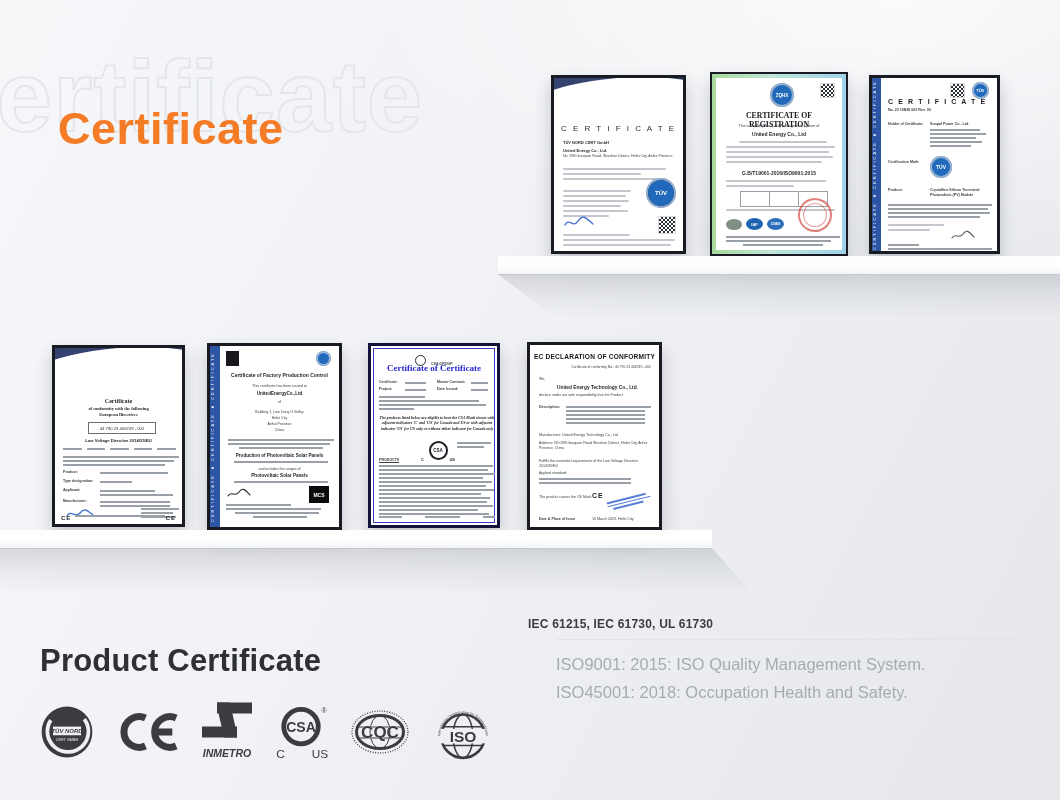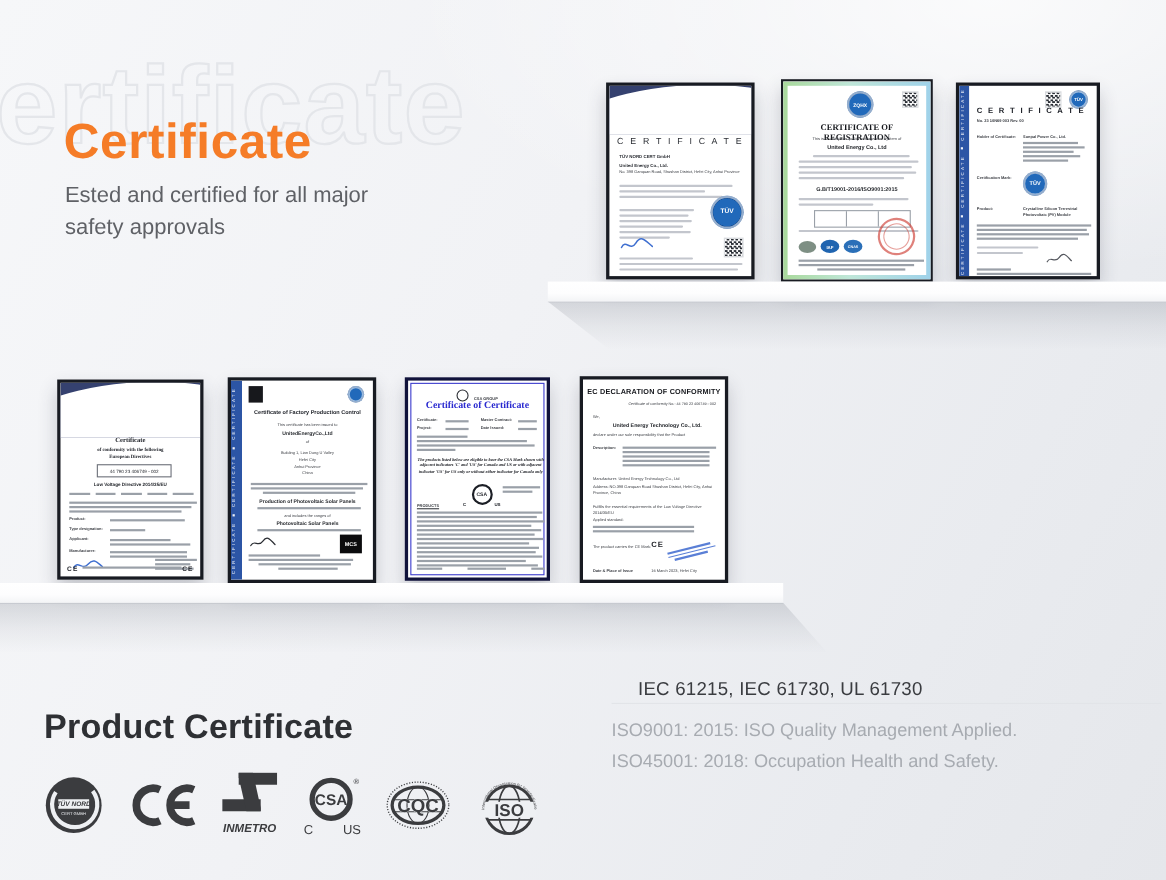--- a/index.html
+++ b/index.html
@@ -43,35 +43,34 @@
   .stamp{position:absolute;border:2px solid rgba(206,62,52,.65);border-radius:50%;transform:rotate(-18deg);}
   .stamp::after{content:"";position:absolute;inset:3px;border:1px solid rgba(206,62,52,.5);border-radius:50%;}
   .oval{display:inline-flex;align-items:center;justify-content:center;border-radius:50%;font-weight:bold;color:#fff;}
   .c2frame{position:absolute;inset:0;background:linear-gradient(90deg,#a9d99c 0%,#bfe6d8 45%,#9fd2ea 100%);}
   .c2inner{position:absolute;inset:4px;background:#fff;}
   .serif{font-family:"Liberation Serif","DejaVu Serif",serif;}
   .mcs{position:absolute;background:#0b0b0d;color:#fff;display:flex;align-items:center;justify-content:center;font-weight:bold;}
   .cetxt{font-weight:bold;color:#1c1e24;letter-spacing:1px;}
   
   .qheading{position:absolute;left:40px;top:601px;margin:0;font-size:31px;line-height:40px;font-weight:800;color:#2e3034;letter-spacing:.2px;}
-  .std-title{position:absolute;left:580px;top:617px;font-size:17px;font-weight:normal;color:#3a3c40;letter-spacing:.2px;}
+  .std-title{position:absolute;left:528px;top:617px;font-size:12px;font-weight:bold;color:#3a3c40;letter-spacing:.2px;}
   .std-divider{position:absolute;left:556px;top:639px;width:500px;height:1px;background:#e2e4e8;}
   .std-list{position:absolute;left:556px;top:650px;width:504px;}
   .std-item{font-size:16.5px;line-height:28px;color:#a7abb1;}
   .logos{position:absolute;left:40px;top:700px;height:64px;display:flex;align-items:center;gap:22px;color:#3b3c3f;}
   .logo{display:flex;flex-direction:column;align-items:center;justify-content:center;}
 </style>
 </head>
 <body>
 
 <div class="canvas">
 
   <div class="watermark">certificate</div>
   <h1 class="hero-title">Certificate</h1>
-  <p class="hero-sub"><span>Ested and certified for all major</span><br><span>safety approvals</span></p>
 
   <div class="cert" style="left:551px;top:75px;width:135px;height:179px;">
     <div class="tuv-head" style="height:44px;">
       <div class="tuv-brand" style="top:7px;">TÜV NORD</div>
     </div>
     <div class="abs ctr" style="top:46px;font-size:8px;letter-spacing:2px;color:#2a2d33;">C E R T I F I C A T E</div>
     <div class="abs micro" style="left:9px;top:62px;font-weight:bold;">TÜV NORD CERT GmbH</div>
     <div class="abs micro" style="left:9px;top:70px;font-weight:bold;">United Energy Co., Ltd.</div>
     <div class="abs micro2" style="left:9px;top:76px;width:112px;">No. 398 Ganquan Road, Shushan District, Hefei City, Anhui Province</div>
     <div class="abs" style="left:9px;top:90px;width:112px;">
@@ -384,21 +383,21 @@
   </div>
 
   <div class="shelf-bar bar-mid"></div>
   <div class="shelf-shadow sh-mid"></div>
 
   <h2 class="qheading"><br><span>Product Certificate</span></h2>
 
   <div class="std-title">IEC 61215, IEC 61730, UL 61730</div>
   <div class="std-divider"></div>
   <div class="std-list">
-    <div class="std-item">ISO9001: 2015: ISO Quality Management Applied.</div>
+    <div class="std-item">ISO9001: 2015: ISO Quality Management System.</div>
     <div class="std-item">ISO45001: 2018: Occupation Health and Safety.</div>
   </div>
 
   <div class="logos">
 
     <svg class="logo" width="54" height="54" viewBox="0 0 100 100">
       <circle cx="50" cy="50" r="47" fill="#3b3c3f"></circle>
       <path d="M20 28 A 38 38 0 1 0 82 26" stroke="#eef0f3" stroke-width="7" fill="none"></path>
       <rect x="24" y="40" width="52" height="16" fill="#eef0f3"></rect>
       <text x="50" y="52" text-anchor="middle" font-size="11" font-weight="bold" font-style="italic" fill="#3b3c3f">TÜV NORD</text>

